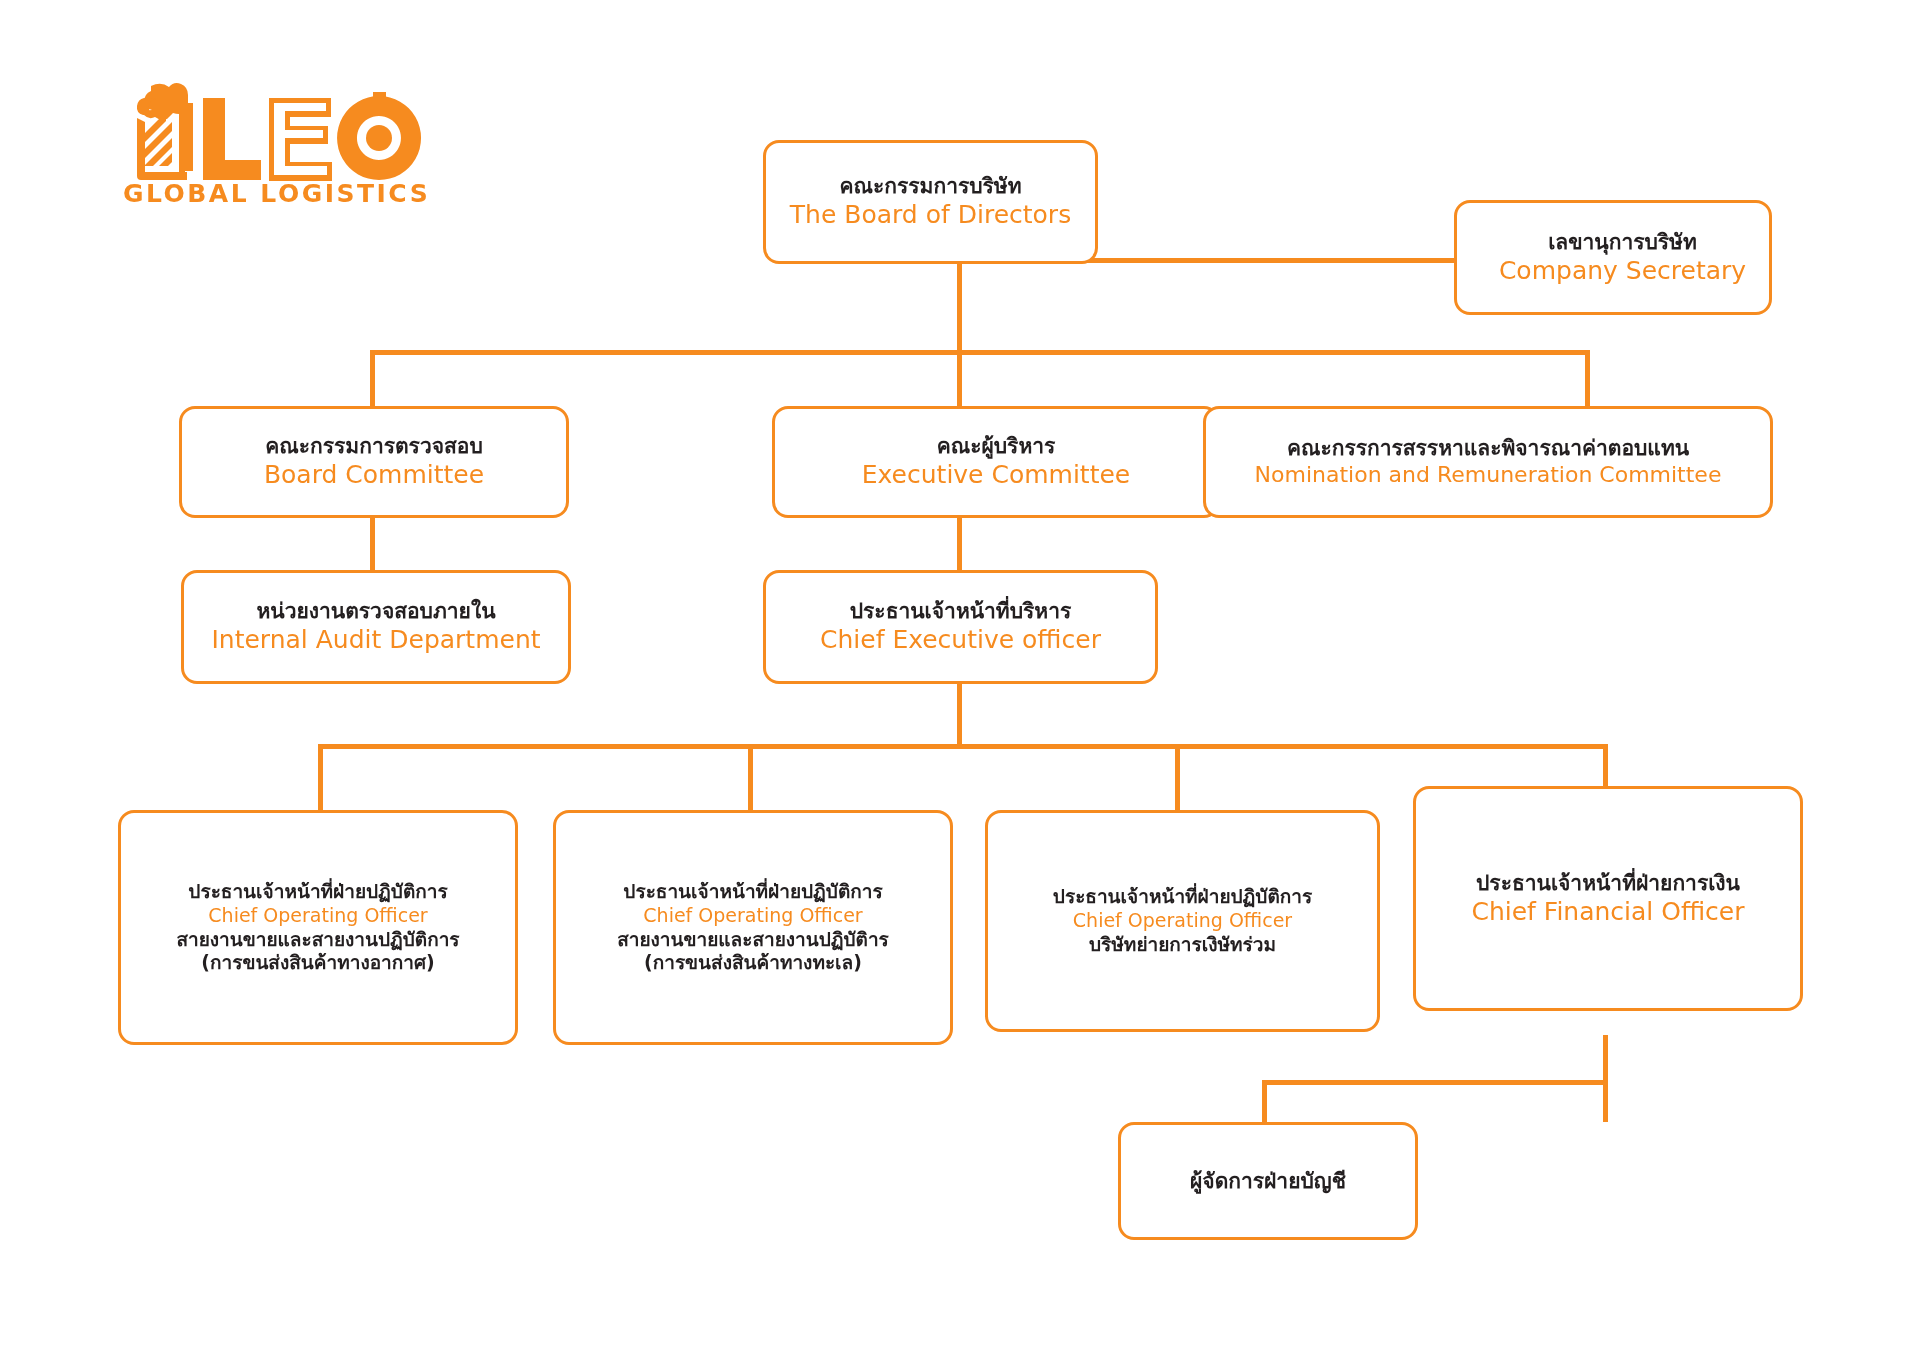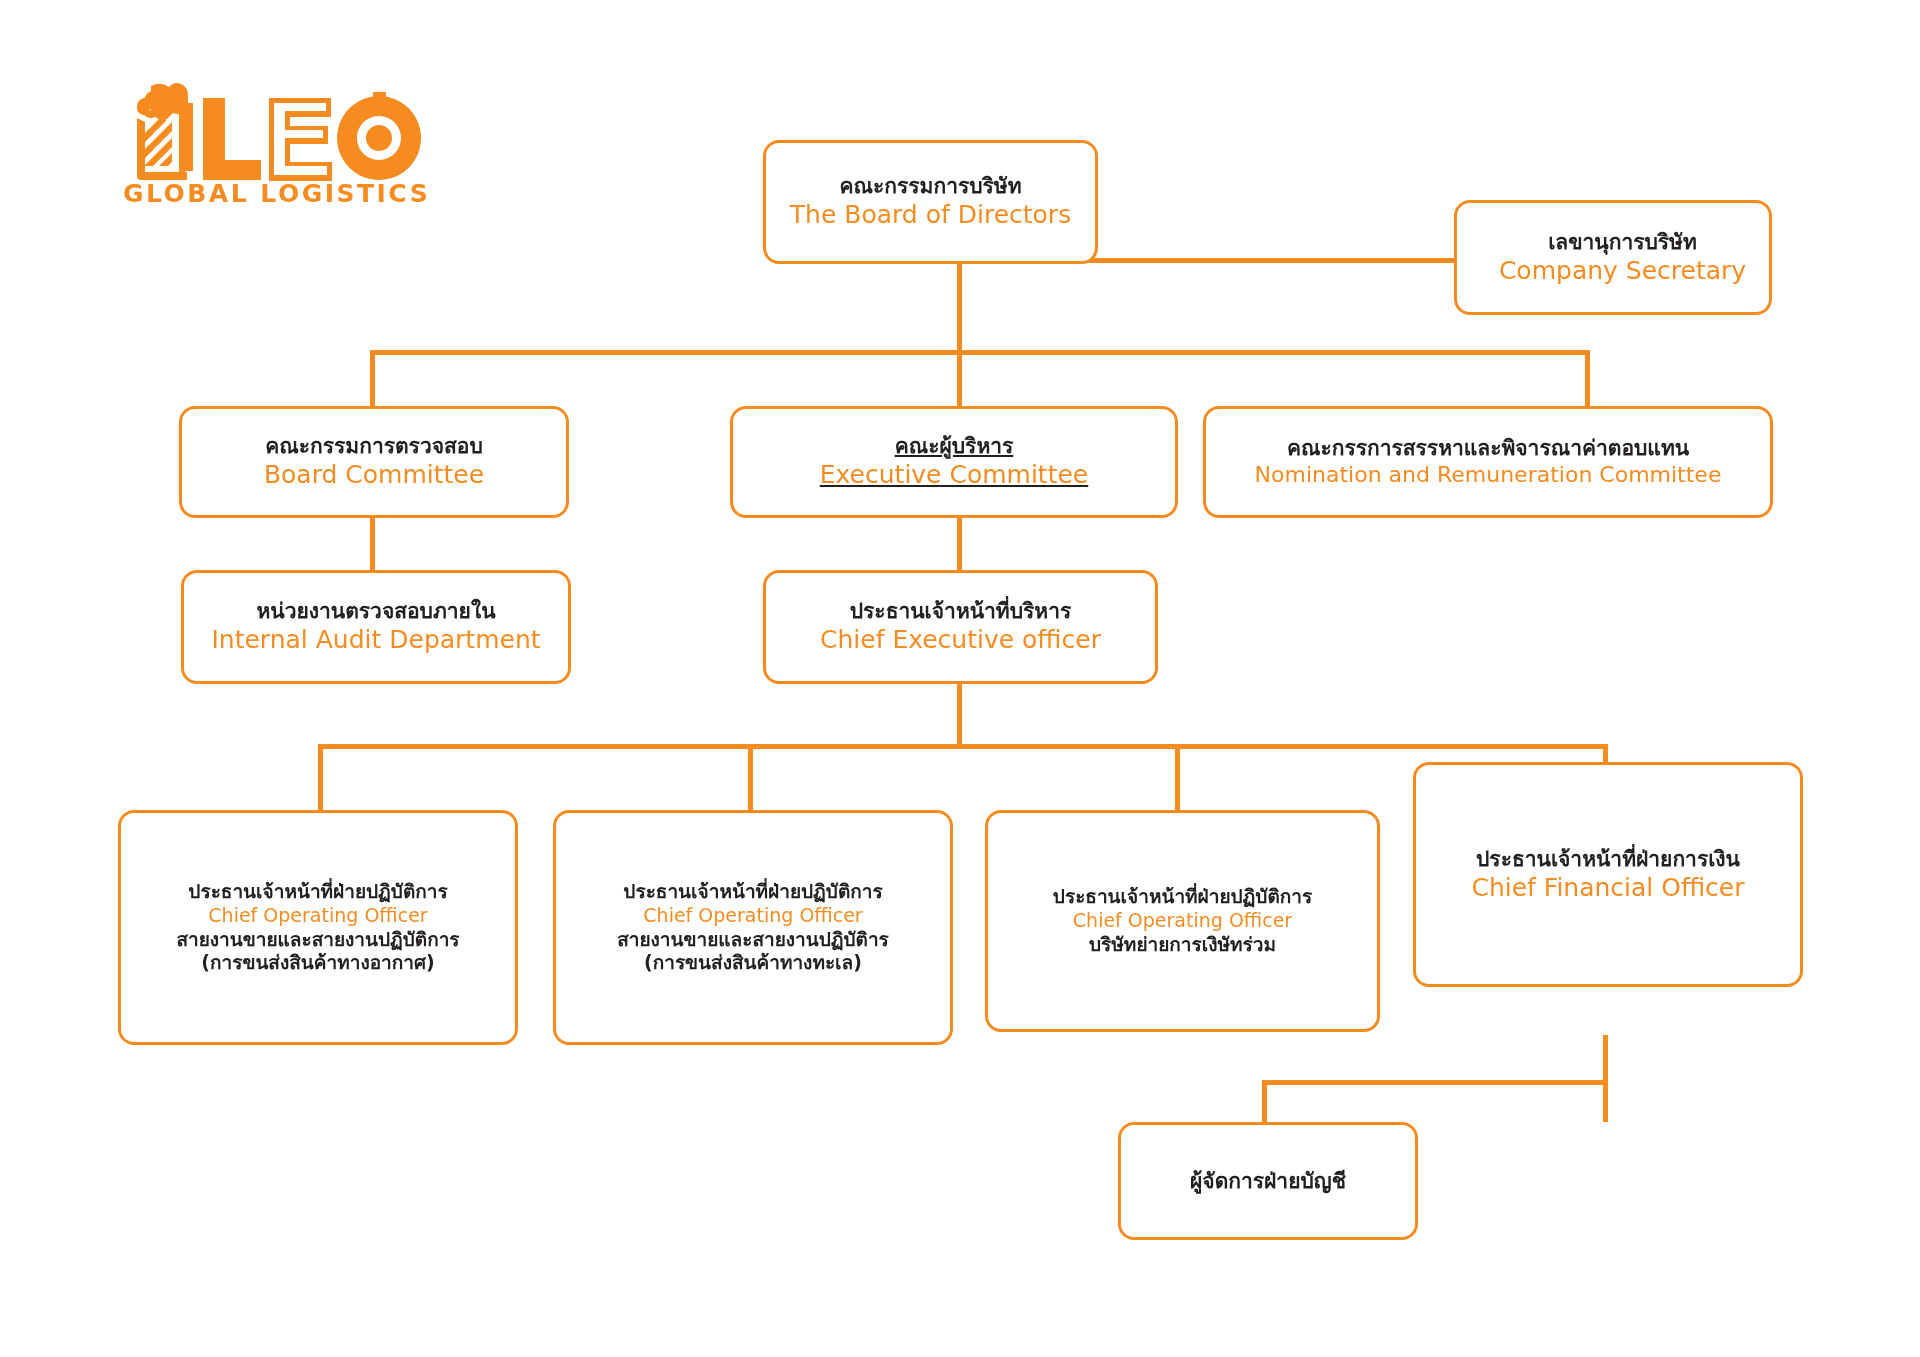--- a/index.html
+++ b/index.html
@@ -139,21 +139,21 @@
   <div class="node" style="left:1454px; top:200px; width:318px; height:115px;padding-left:29px;">
     <div class="th">เลขานุการบริษัท</div>
     <div class="en">Company Secretary</div>
   </div>
 
   <div class="node" style="left:179px; top:406px; width:390px; height:112px;">
     <div class="th">คณะกรรมการตรวจสอบ</div>
     <div class="en">Board Committee</div>
   </div>
 
-  <div class="node" style="left:730px; top:406px; width:448px; height:112px;text-decoration:underline;">
+  <div class="node" style="left:772px; top:406px; width:448px; height:112px;">
     <div class="th">คณะผู้บริหาร</div>
     <div class="en">Executive Committee</div>
   </div>
 
   <div class="node wide" style="left:1203px; top:406px; width:570px; height:112px;">
     <div class="th th-sm">คณะกรรการสรรหาและพิจารณาค่าตอบแทน</div>
     <div class="en en-sm">Nomination and Remuneration Committee</div>
   </div>
 
   <div class="node" style="left:181px; top:570px; width:390px; height:114px;">
@@ -179,21 +179,21 @@
     <div class="th th-xs">สายงานขายและสายงานปฏิบัติาร</div>
     <div class="th th-xs">(การขนส่งสินค้าทางทะเล)</div>
   </div>
 
   <div class="node" style="left:985px; top:810px; width:395px; height:222px;">
     <div class="th th-xs">ประธานเจ้าหน้าที่ฝ่ายปฏิบัติการ</div>
     <div class="en en-xs">Chief Operating Officer</div>
     <div class="th th-xs">บริษัทย่ายการเงิษัทร่วม</div>
   </div>
 
-  <div class="node" style="left:1413px; top:762px; width:390px; height:225px;">
+  <div class="node" style="left:1413px; top:786px; width:390px; height:225px;">
     <div class="th">ประธานเจ้าหน้าที่ฝ่ายการเงิน</div>
     <div class="en">Chief Financial Officer</div>
   </div>
 
   <div class="node" style="left:1118px; top:1122px; width:300px; height:118px;">
     <div class="th">ผู้จัดการฝ่ายบัญชี</div>
   </div>
 
 
 </div>

